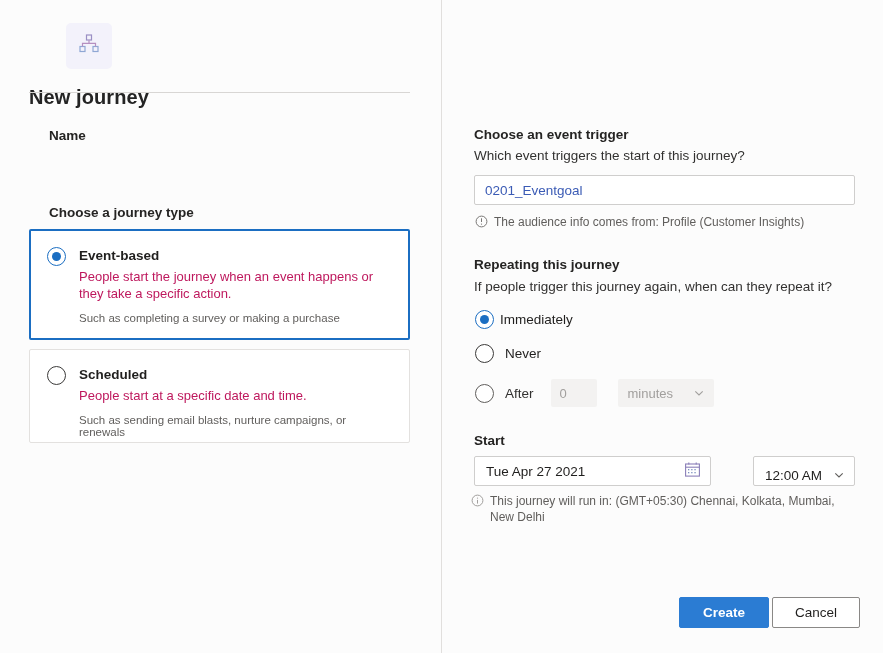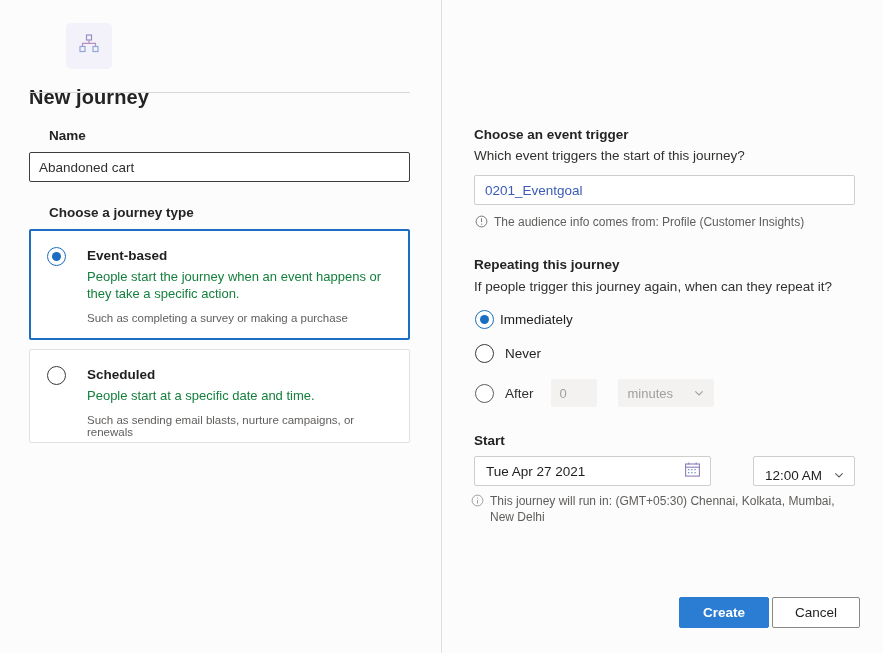--- a/index.html
+++ b/index.html
@@ -105,30 +105,30 @@
     border: 1px solid #e3e1df;
     top: 349px;
     height: 94px;
   }
   .card-inner {
     display: flex;
     gap: 13px;
     padding: 16px 14px 0 16px;
   }
   .card-inner.unsel { padding: 16px 14px 0 17px; }
-  .card-text { padding-top: 1px; margin-left: 8px; }
+  .card-text { padding-top: 1px; }
   .card-title {
     font-size: 13.5px;
     font-weight: 600;
     color: #201f1e;
     margin-bottom: 5px;
   }
   .card-desc {
     font-size: 13px;
-    color: #15803d;
+    color: #be185d;
     line-height: 17px;
     max-width: 310px;
   }
   .card-sub {
     font-size: 11.5px;
     color: #605e5c;
     margin-top: 10px;
   }
 
   
@@ -317,21 +317,20 @@
           <path d="M12 8.2 V11.3 M5.5 14.4 V11.3 H18.5 V14.4" stroke="#b58fc0" stroke-width="1.2"></path>
         </svg>
       </span>
     </div>
     <div class="header-title">New journey</div>
   </div>
 
   <div class="header-rule"></div>
 
   <div class="field-label lbl-name">Name</div>
-  <input class="name-input" value="Abandoned cart" placeholder="Enter a name" style="">
 
   <div class="field-label lbl-journey-type">Choose a journey type</div>
 
   <div class="type-card selected">
     <div class="card-inner">
       <span class="radio on"></span>
       <div class="card-text">
         <div class="card-title">Event-based</div>
         <div class="card-desc">People start the journey when an event happens or they take a specific action.</div>
         <div class="card-sub">Such as completing a survey or making a purchase</div>

